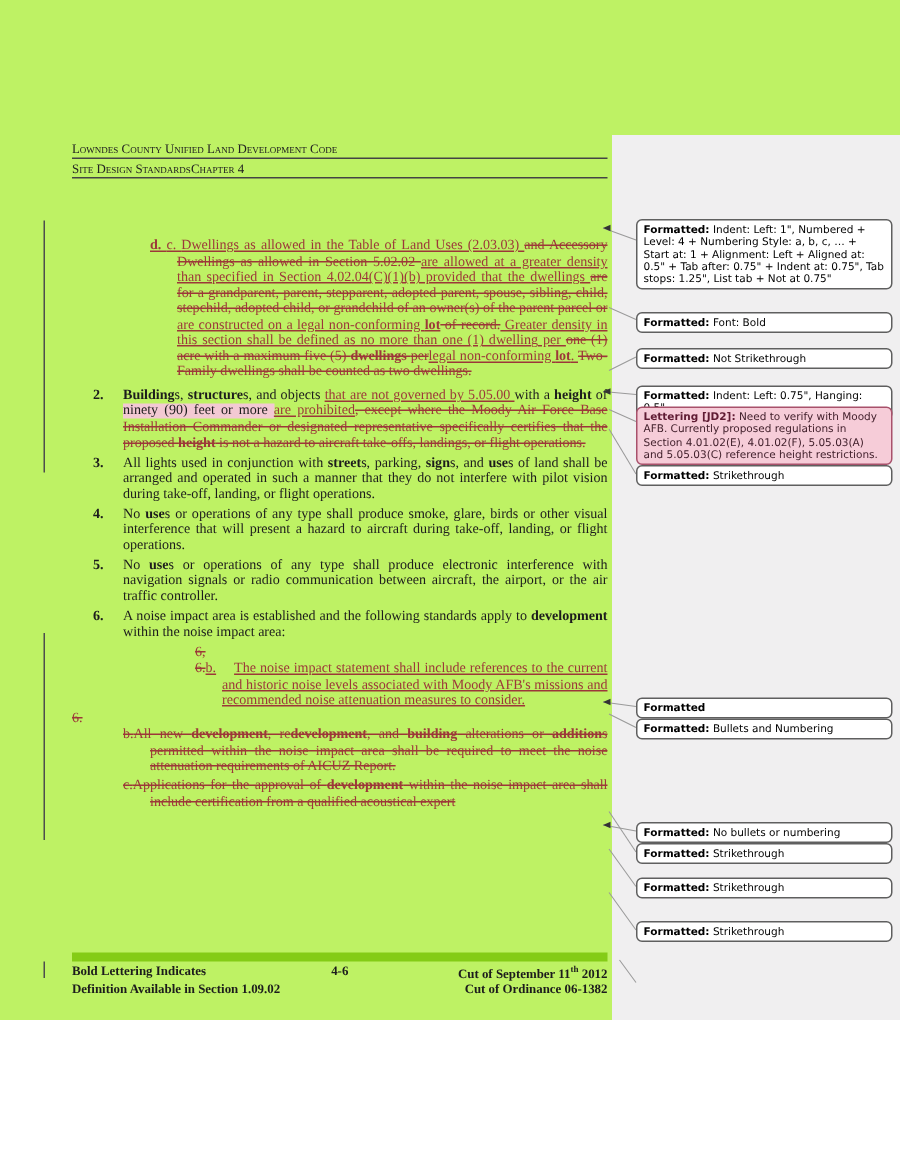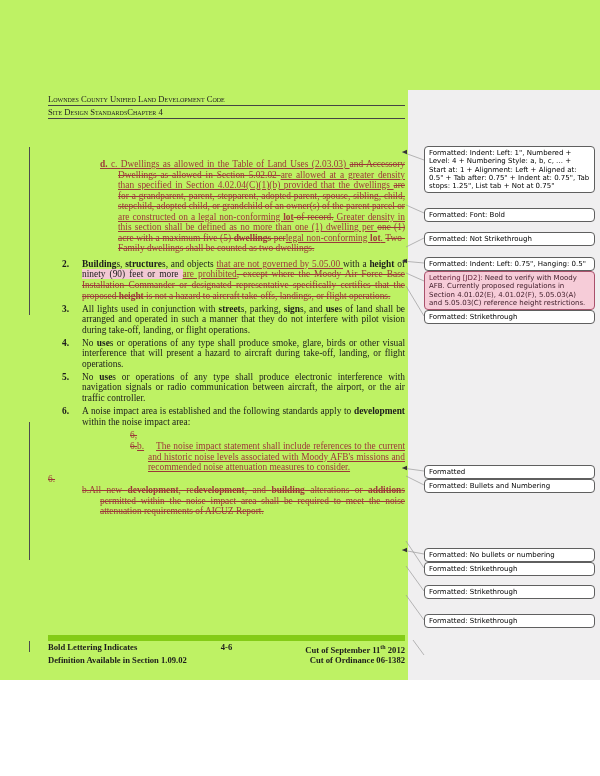--- a/index.html
+++ b/index.html
@@ -41,21 +41,21 @@
   .f-right{flex:1.2;text-align:right;}
   .doc-footer sup{font-size:6px;}
 
   
   .change-bar{position:absolute;left:29px;width:1.3px;background:#4d4d4d;}
 
   
   .callout{position:absolute;left:424px;width:161px;border-radius:4px;padding:2px 4px;font-family:"DejaVu Sans",sans-serif;font-size:7px;line-height:8.3px;color:#000;}
   .co-formatted{background:#ffffff;border:0.8px solid #5f5f5f;}
   .co-comment{background:var(--cbg,#f6ccd8);border:0.8px solid var(--cbd,#a8516b);color:#42202c;}
-  .co-label{font-weight:normal;}
+  .co-label{font-weight:bold;}
   .co-comment .co-label{color:#5f1b33;}
 
   svg.connectors{position:absolute;left:0;top:0;pointer-events:none;}
 </style>
 </head>
 <body>
 
 <div class="page">
 
   <div class="markup-area"></div>
@@ -72,20 +72,21 @@
       <p class="para p-main"><span class="r-i r-b">d. </span><span class="r-i">c. </span><span class="r-i">Dwellings as allowed in the Table of Land Uses (2.03.03) </span><span class="r-d">and Accessory Dwellings as allowed in Section 5.02.02 </span><span class="r-i">are allowed at a greater density than specified in Section 4.02.04(C)(1)(b) provided that the dwellings </span><span class="r-d">are for a grandparent, parent, stepparent, adopted parent, spouse, sibling, child, stepchild, adopted child, or grandchild of an owner(s) of the parent parcel or </span><span class="r-i">are constructed on a legal non-conforming </span><span class="r-i r-b">lot</span><span class="r-d"> of record.</span><span class="r-i">  Greater density in this section shall be defined as no more than one (1) dwelling per </span><span class="r-d">one (1) acre with a maximum five (5) </span><span class="r-d r-b">dwellings </span><span class="r-d">per</span><span class="r-i">legal non-conforming </span><span class="r-i r-b">lot</span><span class="r-i">. </span><span class="r-d">Two-Family dwellings shall be counted as two dwellings.</span></p>
       <p class="para p-item"><span class="r-mk">2.</span><span class="r-b">Building</span><span>s, </span><span class="r-b">structure</span><span>s, and objects </span><span class="r-i">that are not governed by 5.05.00 </span><span>with a </span><span class="r-b">height</span><span> of </span><span class="r-hl">ninety (90) feet or more </span><span class="r-i">are prohibited</span><span class="r-d">, except where the Moody Air Force Base Installation Commander or designated representative specifically certifies that the proposed </span><span class="r-d r-b">height</span><span class="r-d"> is not a hazard to aircraft take-offs, landings, or flight operations.</span></p>
       <p class="para p-item"><span class="r-mk">3.</span><span>All lights used in conjunction with </span><span class="r-b">street</span><span>s, parking, </span><span class="r-b">sign</span><span>s, and </span><span class="r-b">use</span><span>s of land shall be arranged and operated in such a manner that they do not interfere with pilot vision during take-off, landing, or flight operations.</span></p>
       <p class="para p-item"><span class="r-mk">4.</span><span>No </span><span class="r-b">use</span><span>s or operations of any type shall produce smoke, glare, birds or other visual interference that will present a hazard to aircraft during take-off, landing, or flight operations.</span></p>
       <p class="para p-item"><span class="r-mk">5.</span><span>No </span><span class="r-b">use</span><span>s or operations of any type shall produce electronic interference with navigation signals or radio communication between aircraft, the airport, or the air traffic controller.</span></p>
       <p class="para p-item"><span class="r-mk">6.</span><span>A noise impact area is established and the following standards apply to </span><span class="r-b">development</span><span> within the noise impact area:</span></p>
       <p class="para p-line6"><span class="r-d">6,</span></p>
       <p class="para p-sub"><span class="r-d">6.</span><span class="r-i">b.</span><span class="r-sp"></span><span class="r-i">The noise impact statement shall include references to the current and historic noise levels associated with Moody AFB's missions and recommended noise attenuation measures to consider.</span></p>
       <p class="para p-left"><span class="r-d">6.</span></p>
       <p class="para p-del"><span class="r-d">b.</span><span class="r-d">All new </span><span class="r-d r-b">development</span><span class="r-d">, re</span><span class="r-d r-b">development</span><span class="r-d">, and </span><span class="r-d r-b">building</span><span class="r-d"> alterations or </span><span class="r-d r-b">addition</span><span class="r-d">s permitted within the noise impact area shall be required to meet the noise attenuation requirements of AICUZ Report.</span></p>
+      <p class="para p-del"><span class="r-d">c.</span><span class="r-d">Applications for the approval of </span><span class="r-d r-b">development</span><span class="r-d"> within the noise impact area shall include certification from a qualified acoustical expert</span></p>
     </div>
 
   <svg class="connectors" id="connector-svg" width="600" height="776">
       <line x1="402" y1="152" x2="424" y2="160" stroke="#9a9a9a" stroke-width="0.7"></line>
       <polygon points="402,152 407,149.8 407,154.2" fill="#333"></polygon>
       <line x1="406" y1="205" x2="424" y2="213" stroke="#9a9a9a" stroke-width="0.7"></line>
       <line x1="406" y1="247" x2="424" y2="238" stroke="#9a9a9a" stroke-width="0.7"></line>
       <line x1="402" y1="261" x2="424" y2="263" stroke="#9a9a9a" stroke-width="0.7"></line>
       <polygon points="402,261 407,258.8 407,263.2" fill="#333"></polygon>
       <line x1="406" y1="273" x2="424" y2="281" stroke="#9a9a9a" stroke-width="0.7"></line>

